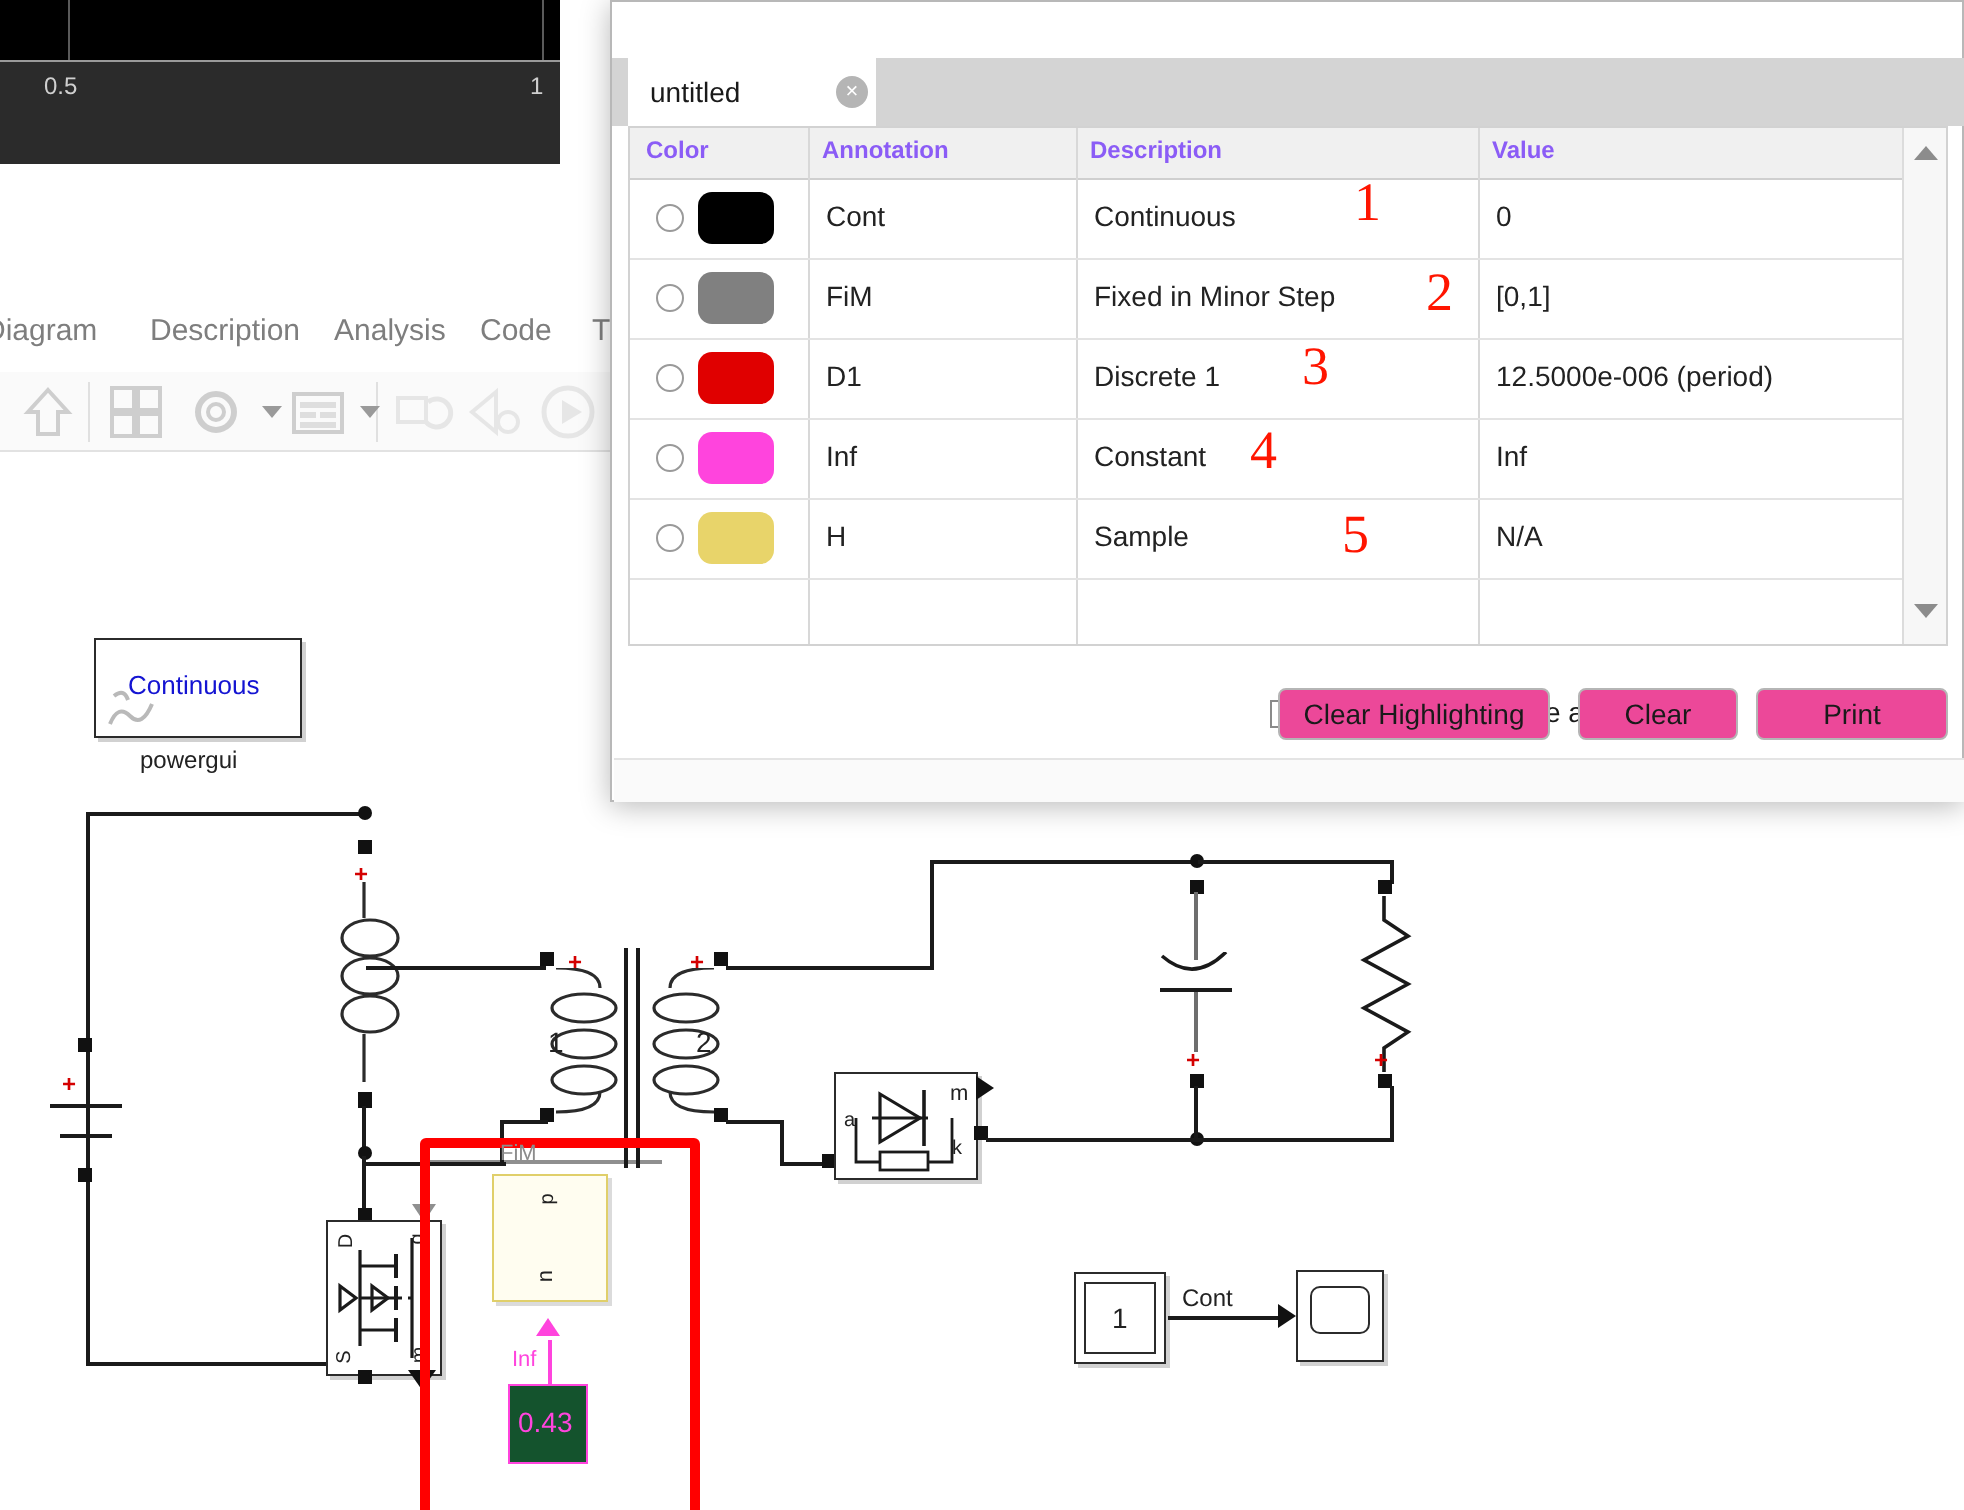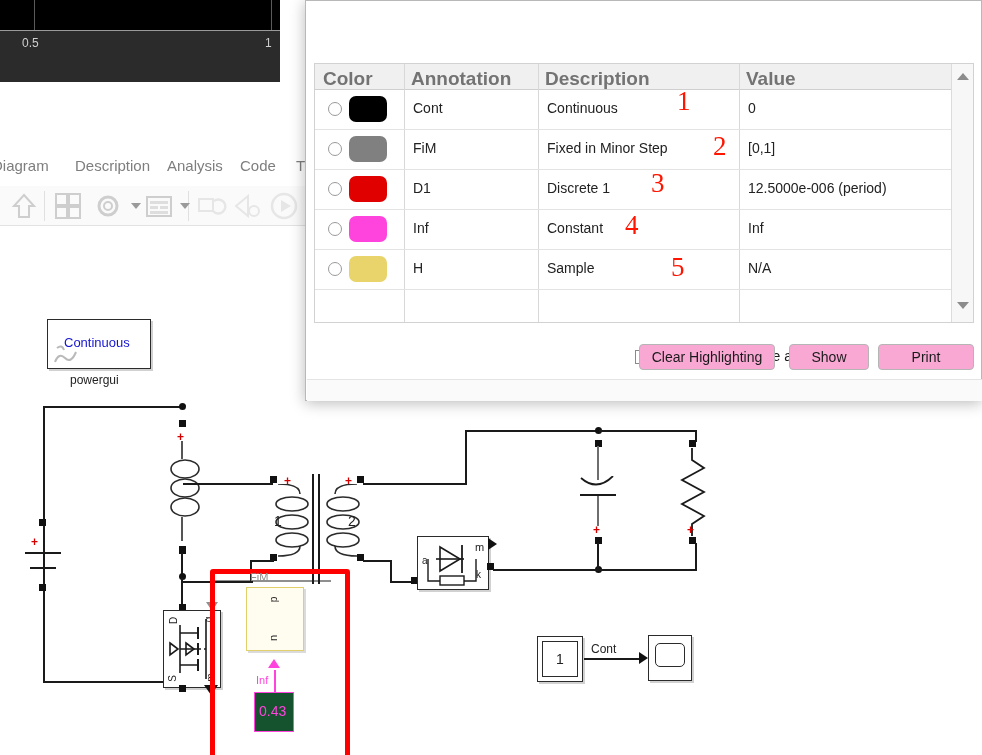--- a/index.html
+++ b/index.html
@@ -71,37 +71,37 @@
   .winbtn svg { position:absolute; left:15px; top:9px; }
 
   .tabstrip { position:absolute; left:0; top:28px; width:677px; height:34px; background:#d4d4d4; }
   .tab { position:absolute; left:8px; top:0; width:124px; height:34px; background:#ffffff;
          display:flex; align-items:center; padding-left:11px; font-size:14px; color:#1a1a1a; }
   .tab-x { position:absolute; left:104px; top:9px; width:16px; height:16px; border-radius:50%;
            background:#b5b5b5; color:#fff; font-size:11px; line-height:16px; text-align:center; }
 
   .tblwrap { position:absolute; left:8px; top:62px; width:660px; height:260px; background:#fff; border:1px solid #d2d2d2; }
   .thead { position:absolute; left:0; top:0; width:636px; height:26px; background:#f0f0f0; border-bottom:1px solid #cfcfcf; }
-  .th { position:absolute; top:4px; font-size:19px; font-weight:bold; color:#737373; }
+  .th { position:absolute; top:4px; font-size:12px; font-weight:bold; color:#8b5cf6; }
   .colsep { position:absolute; top:0; width:1px; background:#d8d8d8; }
   .rowsep { position:absolute; left:0; width:636px; height:1px; background:#e3e3e3; }
   .radio { position:absolute; width:14px; height:14px; border:1px solid #9a9a9a; border-radius:50%; background:#fff; }
   .sw { position:absolute; width:38px; height:26px; border-radius:7px; }
   .cell { position:absolute; font-size:14px; color:#222; white-space:nowrap; }
   .rednum { position:absolute; color:#ff1500; font-size:27px; font-family:"Liberation Serif", serif; }
 
   .vscroll { position:absolute; right:0; top:0; width:22px; height:258px; background:#f7f7f7; border-left:1px solid #dcdcdc; }
   .vsarrow { position:absolute; left:5px; width:0;height:0; }
   .up  { border-left:6px solid transparent;border-right:6px solid transparent;border-bottom:7px solid #8c8c8c; top:9px; }
   .dn  { border-left:6px solid transparent;border-right:6px solid transparent;border-top:7px solid #8c8c8c; top:238px; }
 
   .chk { position:absolute; left:329px; top:349px; width:14px; height:14px; border:1px solid #8a8a8a; background:#fff; }
   .chk-lbl { position:absolute; left:349px; top:347px; font-size:14px; color:#1a1a1a; }
 
-  .btn { position:absolute; top:343px; height:26px; background:#f9a8d4; border:1px solid #b5b5b5;
+  .btn { position:absolute; top:343px; height:26px; background:#ec4899; border:1px solid #b5b5b5;
          border-radius:4px; font-size:14px; color:#1a1a1a; display:flex; align-items:center; justify-content:center; }
 
   .dlg-bottom { position:absolute; left:1px; top:378px; width:675px; height:22px; background:#fafafa; border-top:1px solid #e4e4e4; }
 </style>
 </head>
 <body>
 
 <div id="root">
 
   <div class="scope-win">
@@ -348,20 +348,26 @@
     <div class="stlabel st-cont" style="left:591px; top:416px; font-size:12px;">Cont</div>
     <div class="blk" style="left:648px; top:409px; width:44px; height:46px;">
       <div style="position:absolute;left:6px;top:7px;width:30px;height:24px;border:1.6px solid #2b2b2b;border-radius:5px;"></div>
     </div>
 
   </div>
 
   <div class="dlg">
 
 
+    <div class="tabstrip">
+      <div class="tab">
+        <span>untitled</span>
+        <span class="tab-x">×</span>
+      </div>
+    </div>
 
     <div class="tblwrap">
 
       <div class="thead">
         <div class="th" style="left:8px;">Color</div>
         <div class="th" style="left:96px;">Annotation</div>
         <div class="th" style="left:230px;">Description</div>
         <div class="th" style="left:431px;">Value</div>
       </div>
 
@@ -422,19 +428,19 @@
       <div class="vscroll">
         <div class="vsarrow up"></div>
         <div class="vsarrow dn"></div>
       </div>
     </div>
 
     <div class="chk"></div>
     <div class="chk-lbl">Show discrete value as 1/Period</div>
 
     <div class="btn" style="left:333px; width:136px;">Clear Highlighting</div>
-    <div class="btn" style="left:483px; width:80px;">Show</div>
+    <div class="btn" style="left:483px; width:80px;">Clear</div>
     <div class="btn" style="left:572px; width:96px;">Print</div>
 
     <div class="dlg-bottom"></div>
   </div>
 
 </div>
 
 </body></html>

